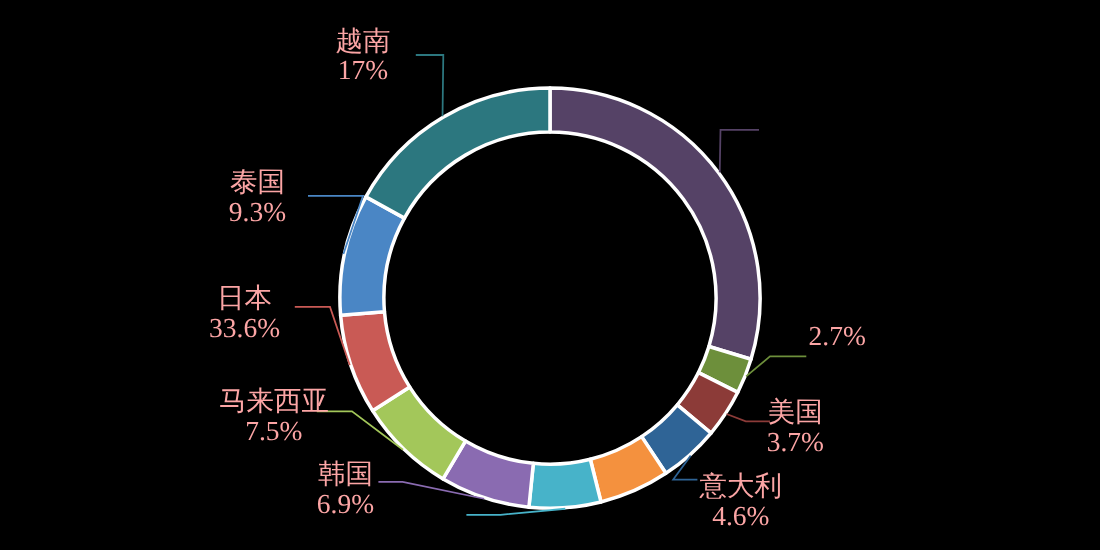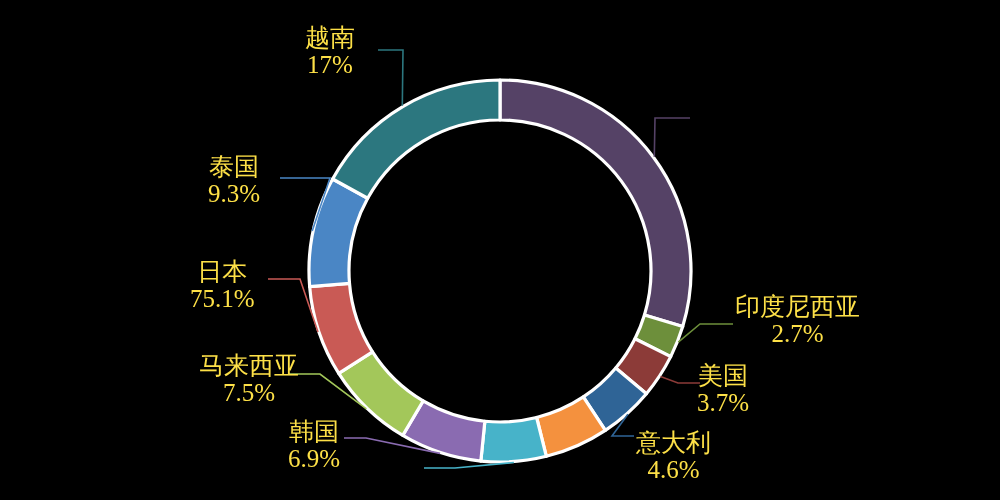--- a/index.html
+++ b/index.html
@@ -26,21 +26,21 @@
     stroke: #ffffff;
     stroke-width: 3.2;
     stroke-linejoin: round;
   }
   .leader-line {
     fill: none;
     stroke-width: 1.6;
   }
   .label {
     position: absolute;
-    color: #fde047;
+    color: #fca5a5;
     font-size: 25px;
     line-height: 1.08;
     white-space: nowrap;
     letter-spacing: 0px;
   }
   .label .lbl-name {
     display: block;
   }
   .label .lbl-pct {
     display: block;
@@ -80,21 +80,20 @@
         <path d="M 440.1 453.4 L 366 438 L 344 438" class="leader-line" stroke="#8a6bb1"></path>
         <path d="M 366.4 408.9 L 320 374 L 288 374" class="leader-line" stroke="#a3c75a"></path>
         <path d="M 318.0 332.0 L 300 279 L 268 279" class="leader-line" stroke="#c95a55"></path>
         <path d="M 312.2 230.9 L 330 178 L 280 178" class="leader-line" stroke="#4a86c5"></path>
         <path d="M 402.3 105.7 L 403 50 L 378 50" class="leader-line" stroke="#2c777f"></path>
       </g>
   </svg>
 
 
   <div class="label align-center" style="left:735px; top:293px;">
-    <span class="lbl-name">印度尼西亚</span>
     <span class="lbl-pct">2.7%</span>
   </div>
 
   <div class="label align-center" style="left:697px; top:362px;">
     <span class="lbl-name">美国</span>
     <span class="lbl-pct">3.7%</span>
   </div>
 
   <div class="label align-center" style="left:636px; top:429px;">
     <span class="lbl-name">意大利</span>
@@ -107,21 +106,21 @@
     <span class="lbl-pct">6.9%</span>
   </div>
 
   <div class="label align-center" style="left:199px; top:352px;">
     <span class="lbl-name">马来西亚</span>
     <span class="lbl-pct">7.5%</span>
   </div>
 
   <div class="label align-center" style="left:190px; top:258px;">
     <span class="lbl-name">日本</span>
-    <span class="lbl-pct">75.1%</span>
+    <span class="lbl-pct">33.6%</span>
   </div>
 
   <div class="label align-center" style="left:208px; top:153px;">
     <span class="lbl-name">泰国</span>
     <span class="lbl-pct">9.3%</span>
   </div>
 
   <div class="label align-center" style="left:305px; top:24px;">
     <span class="lbl-name">越南</span>
     <span class="lbl-pct">17%</span>

